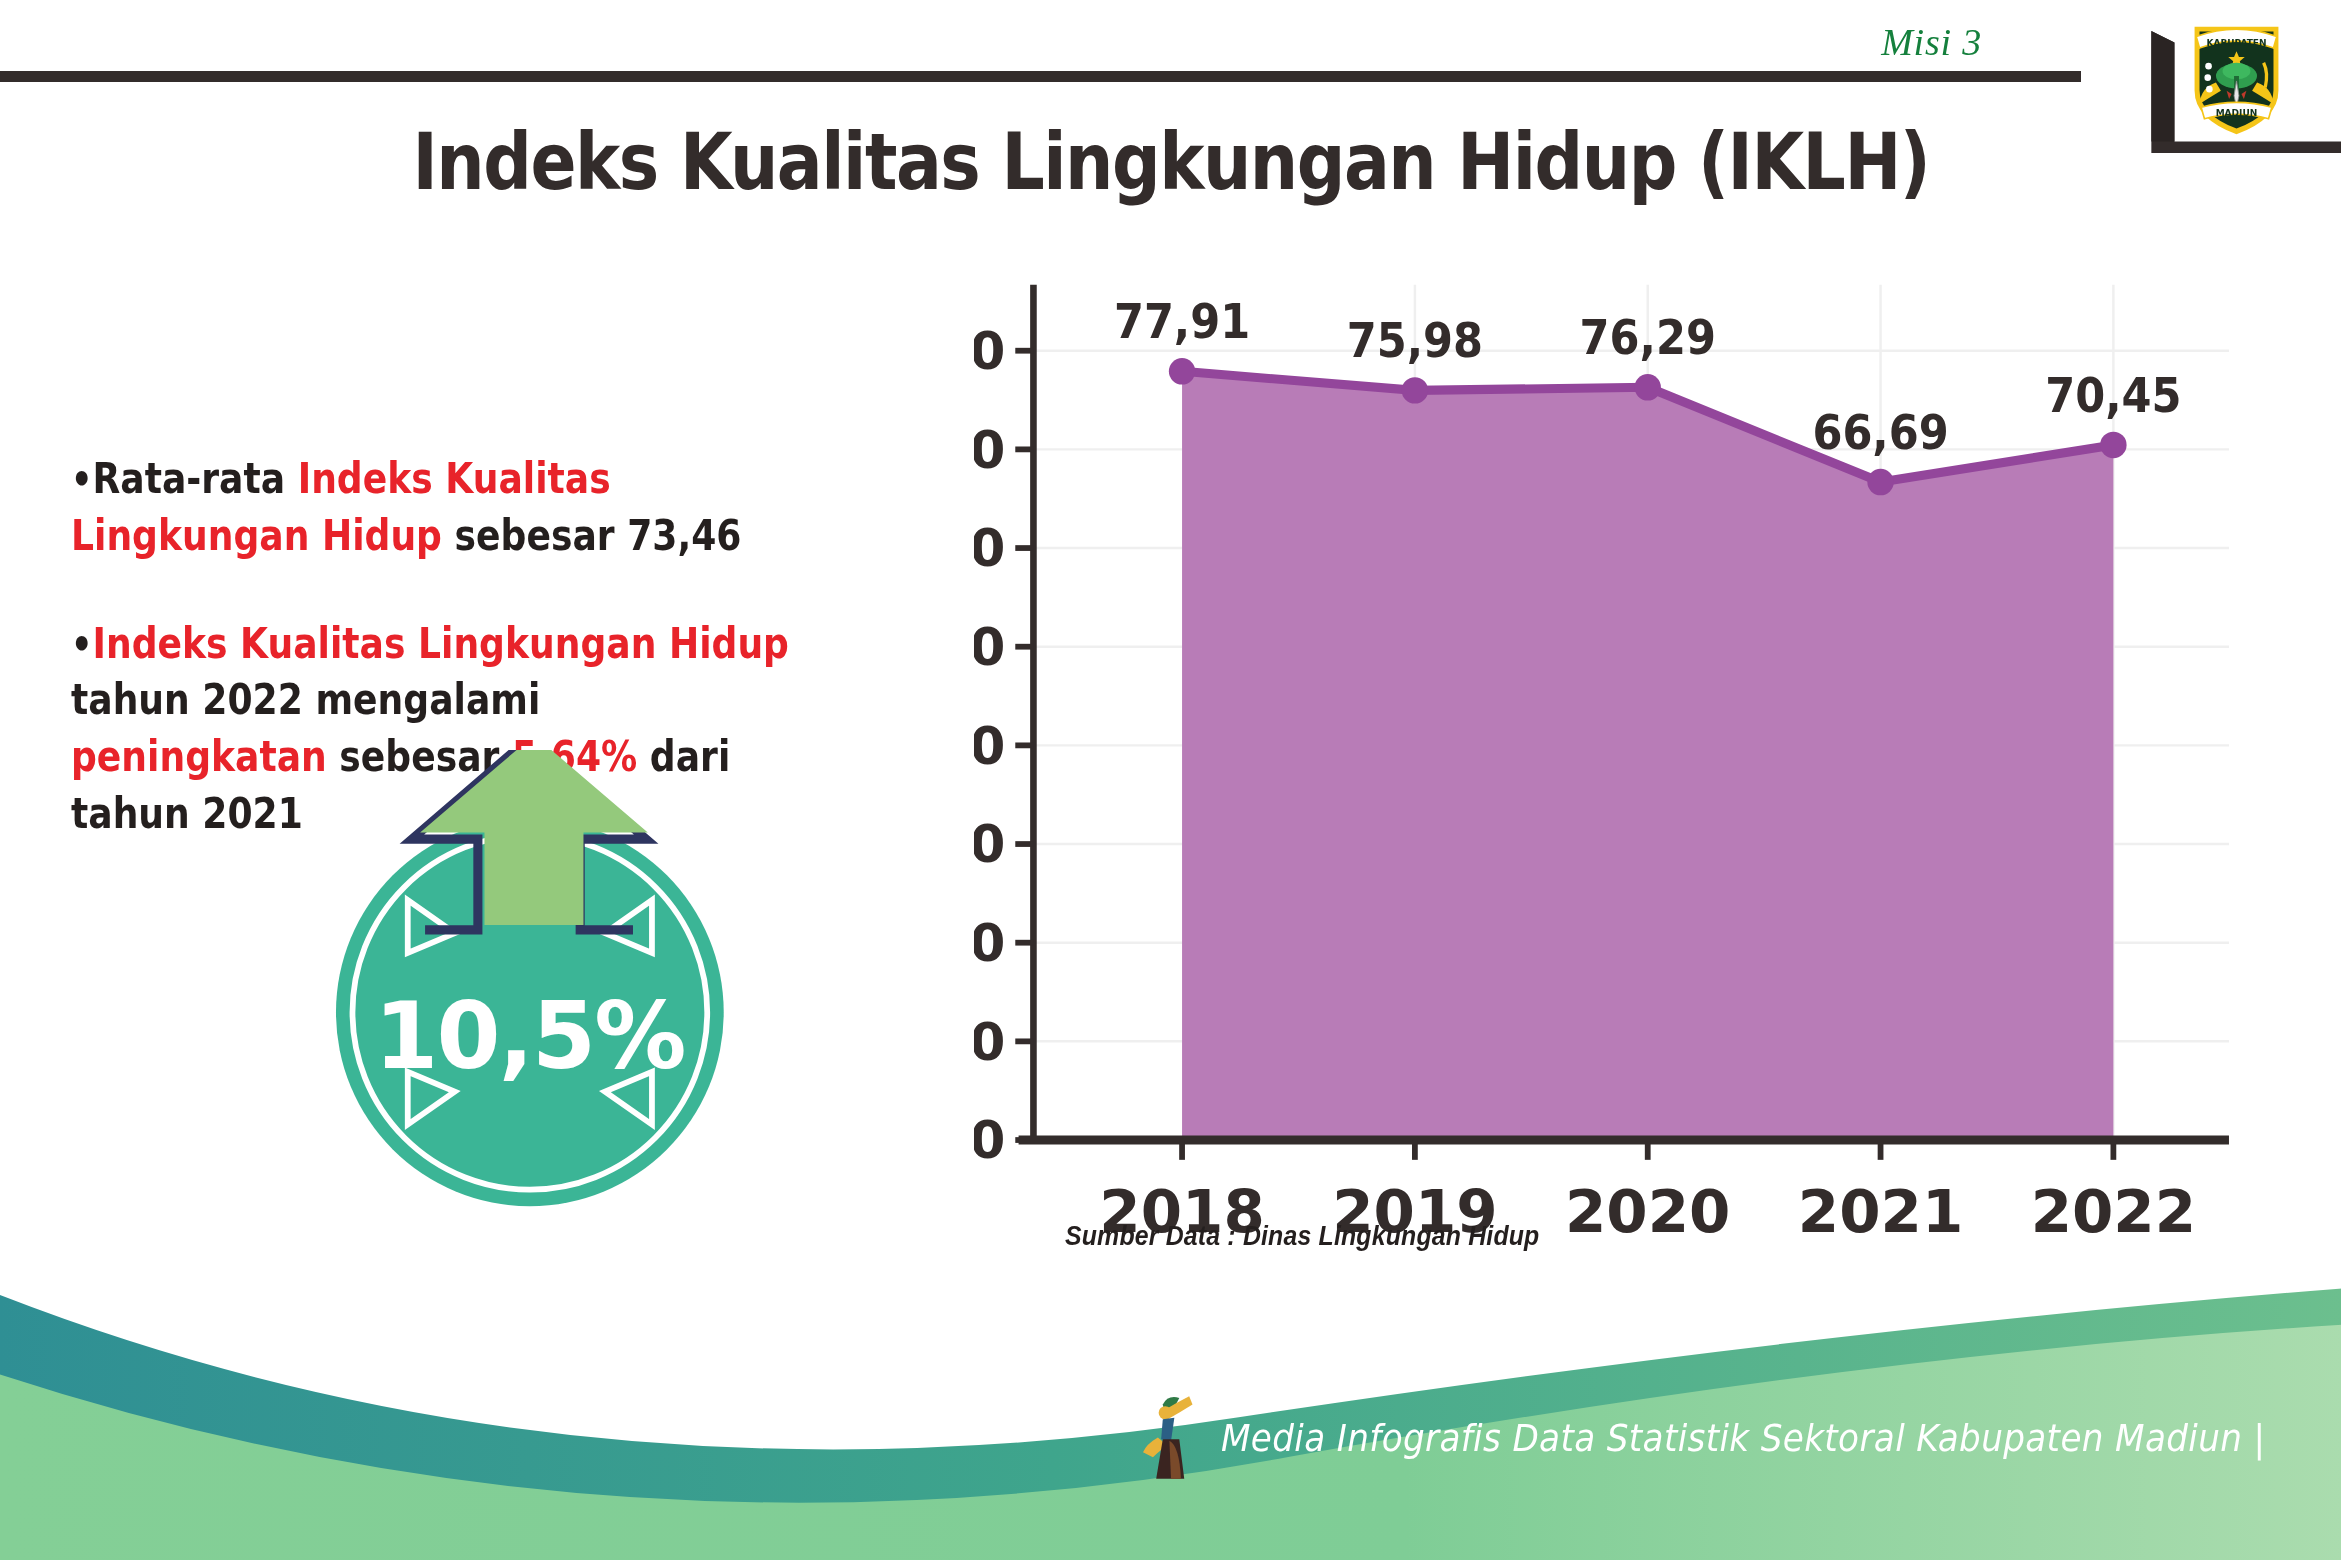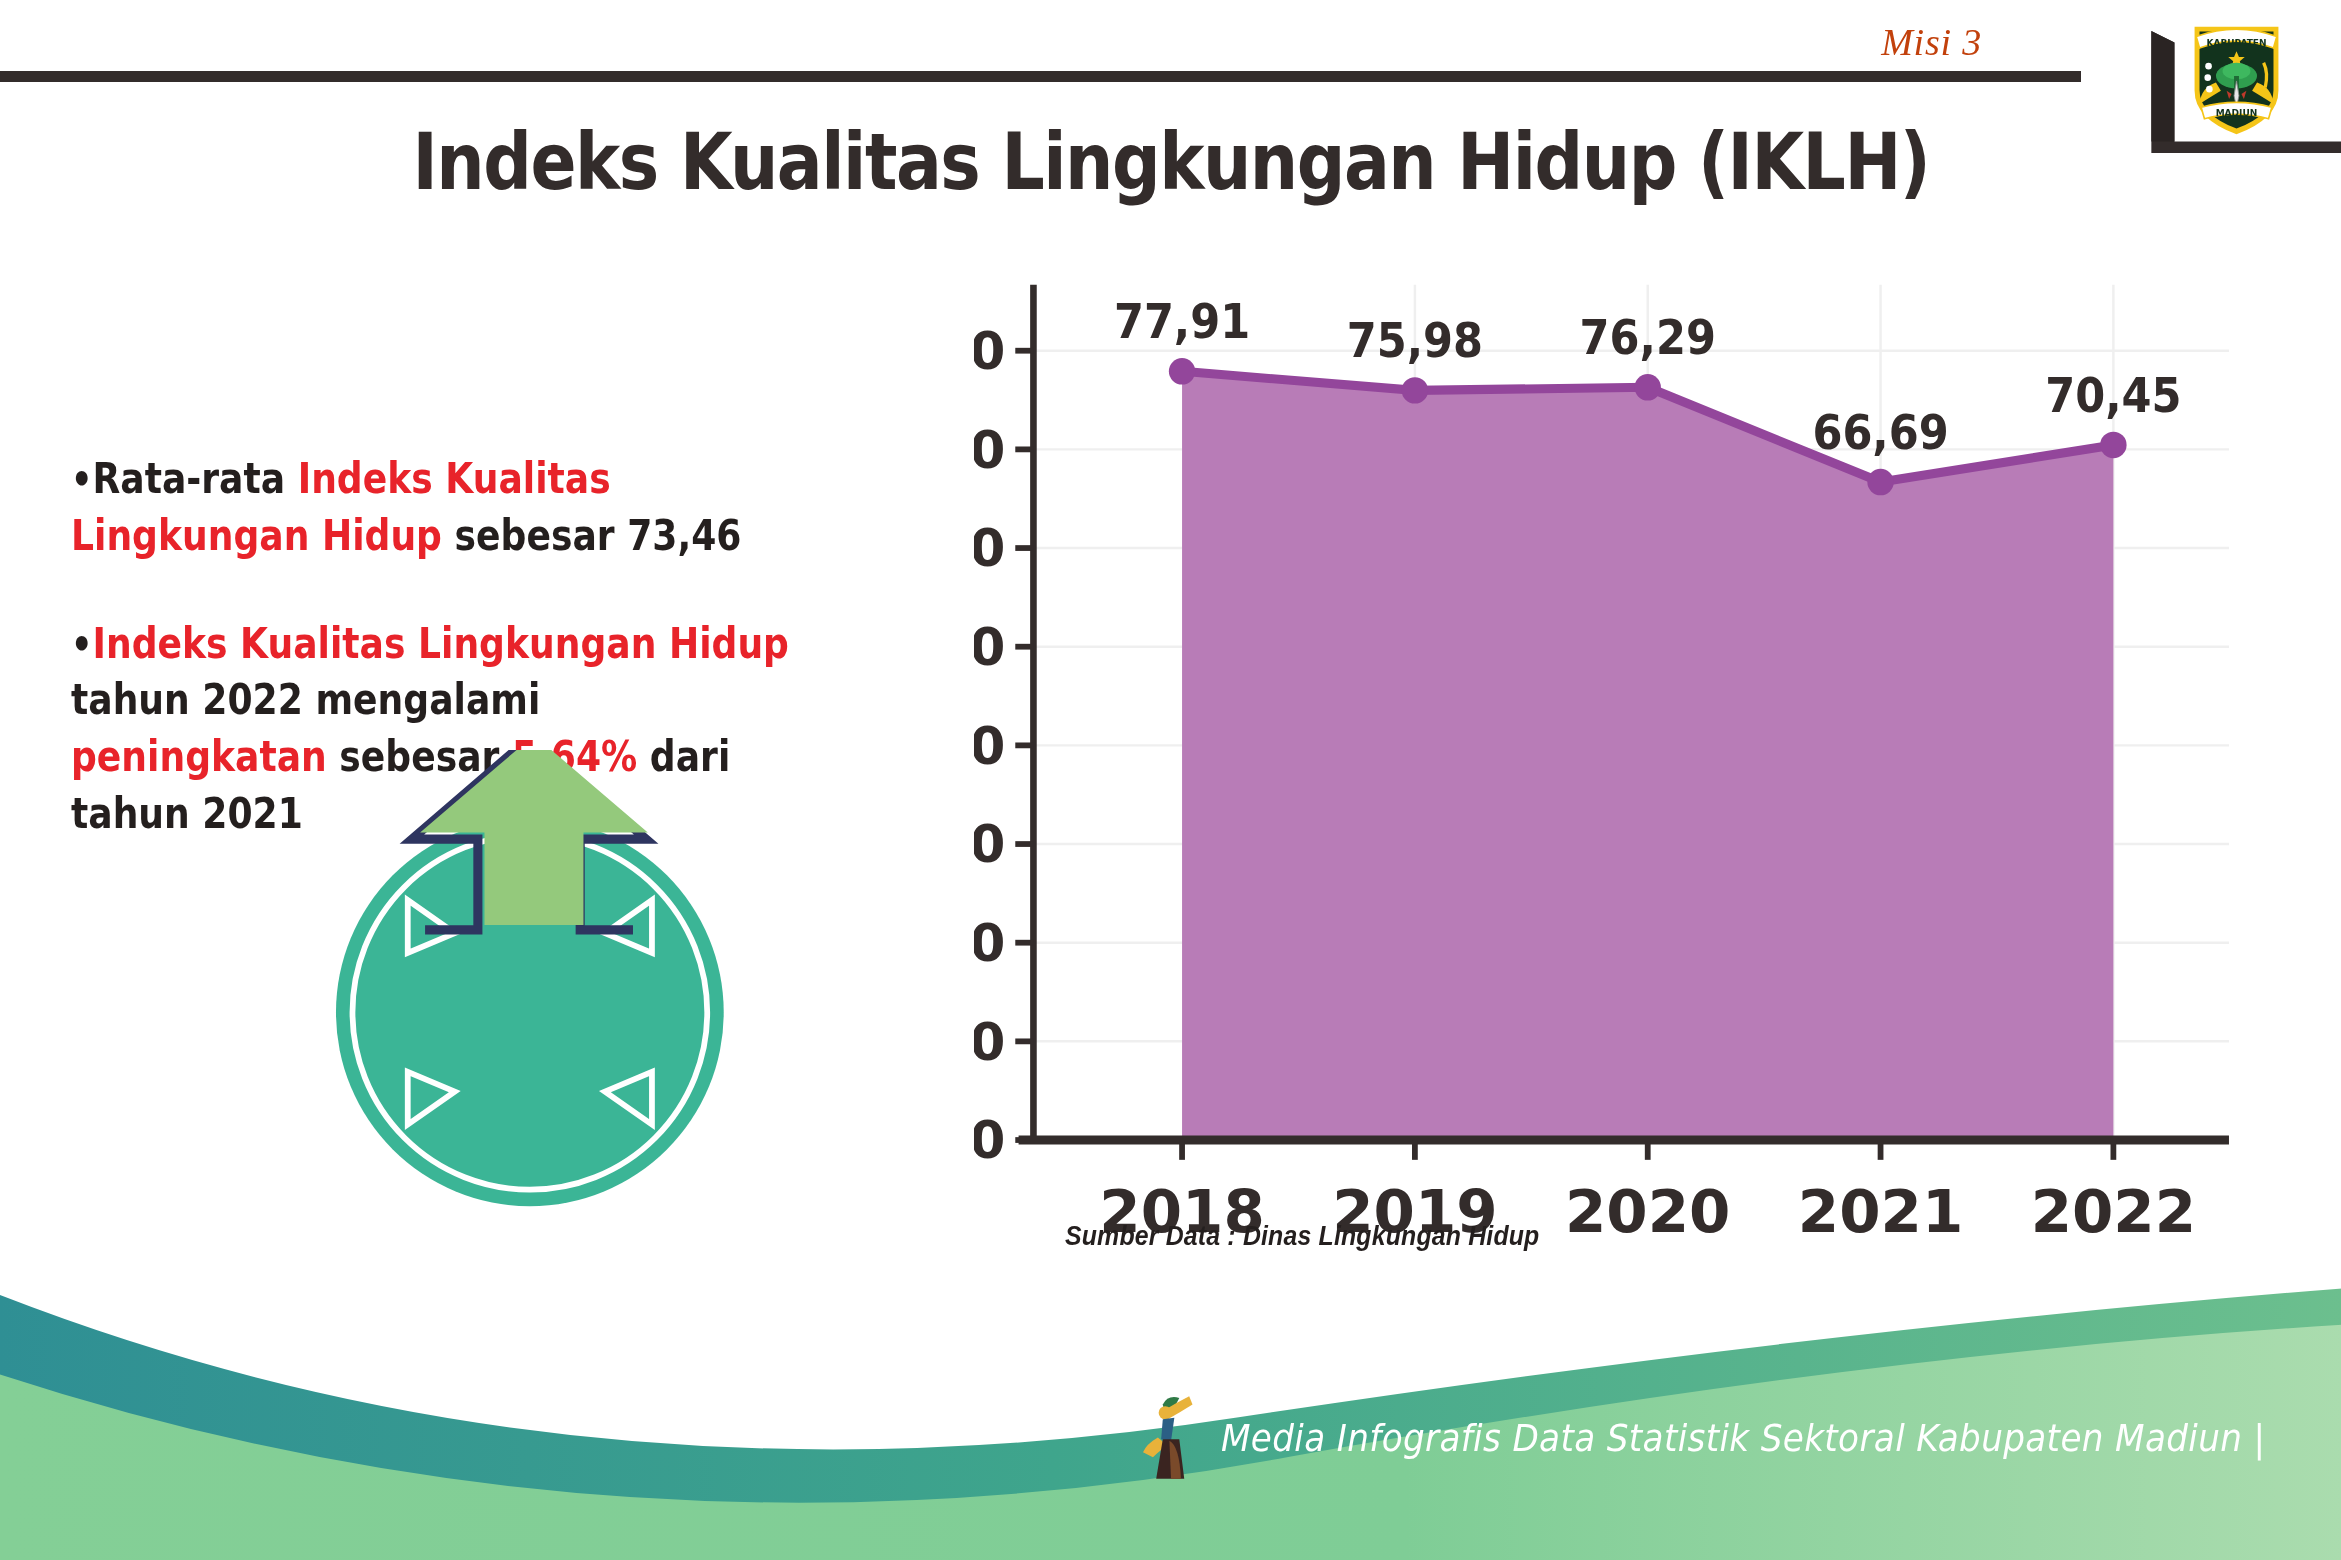--- a/index.html
+++ b/index.html
@@ -14,21 +14,21 @@
   .slide { position:absolute; inset:0; width:2342px; height:1561px; overflow:hidden; background:#fff; }
 
   
   .header-rule {
     position:absolute; left:0; top:71px; width:2081px; height:10.7px;
     background:#332c2b;
   }
   .misi-label {
     position:absolute; right:360px; top:20px;
     font-family:"Liberation Serif", serif;
-    font-style:italic; font-size:38px; color:#c2410c;
+    font-style:italic; font-size:38px; color:#15803d;
     letter-spacing:0.8px; white-space:nowrap;
   }
   .corner-bracket {
     position:absolute; left:2151px; top:31px; width:248px; height:122px;
   }
   .logo-wrap { position:absolute; left:2188px; top:15px; width:97px; height:122px; }
 
   
   .page-title {
     position:absolute; left:0; top:116px; width:2342px;
@@ -155,20 +155,21 @@
       <g stroke="#ffffff" stroke-width="7" fill="none">
         <path d="M95 182 L95 246 L152 222 Z"></path>
         <path d="M391 182 L391 246 L334 222 Z"></path>
         <path d="M95 454 L95 390 L152 414 Z"></path>
         <path d="M391 454 L391 390 L334 414 Z"></path>
       </g>
 
       <path d="M116 218 L180 218 L180 108 L100 108 L242 -14 L384 108 L304 108 L304 218 L368 218" fill="none" stroke="#2e3560" stroke-width="11" stroke-linejoin="miter"></path>
       <path d="M124 212 L188 212 L188 100 L110 100 L248 -18 L386 100 L308 100 L308 212 Z" fill="#94c97c"></path>
     </svg>
+    <div class="badge-text">10,5%</div>
   </div>
 
   <div class="chart">
     <svg id="chart-svg" width="1288" height="1024" viewBox="0 0 1560 1240">
         <line x1="72" y1="930.5" x2="1520" y2="930.5" stroke="#efefef" stroke-width="3"></line>
         <line x1="72" y1="811" x2="1520" y2="811" stroke="#efefef" stroke-width="3"></line>
         <line x1="72" y1="691.5" x2="1520" y2="691.5" stroke="#efefef" stroke-width="3"></line>
         <line x1="72" y1="572" x2="1520" y2="572" stroke="#efefef" stroke-width="3"></line>
         <line x1="72" y1="452.5" x2="1520" y2="452.5" stroke="#efefef" stroke-width="3"></line>
         <line x1="72" y1="333" x2="1520" y2="333" stroke="#efefef" stroke-width="3"></line>

